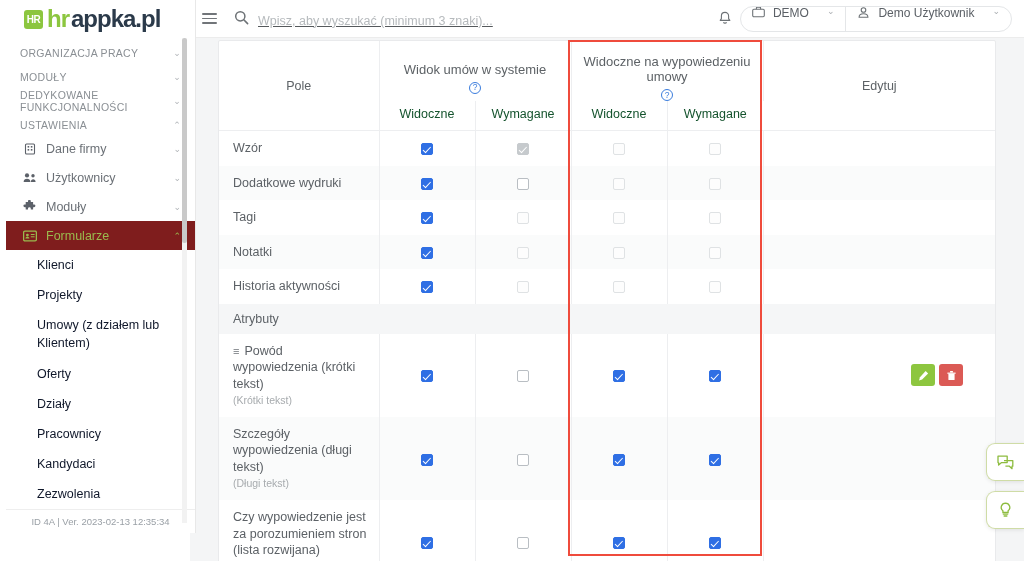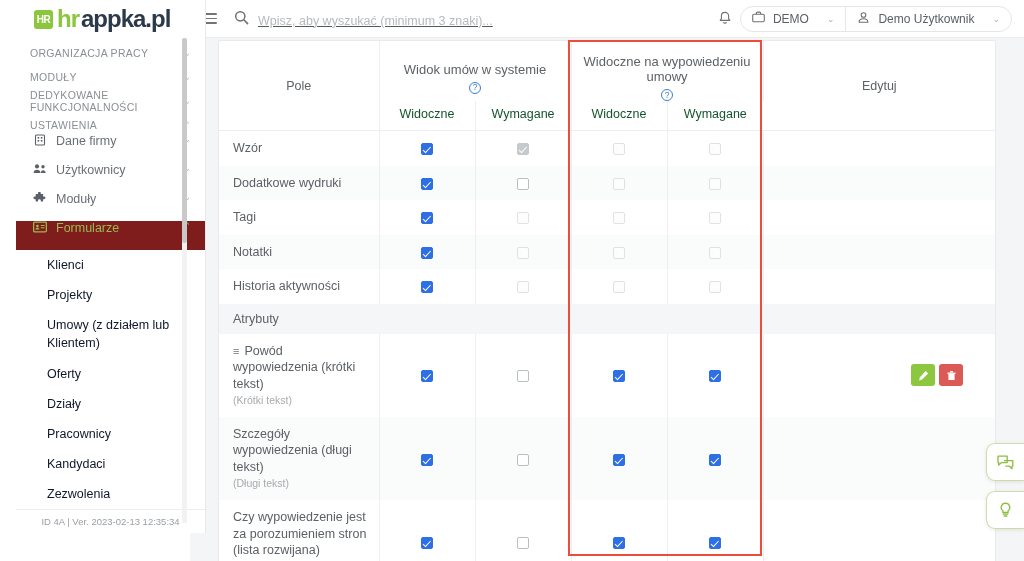--- a/index.html
+++ b/index.html
@@ -7,21 +7,21 @@
   body {
     font-family: "Liberation Sans", sans-serif;
     font-size: 13px;
     color: #55595c;
     background: #ffffff;
   }
   .app { position:relative; width:1024px; height:561px; overflow:hidden; background:#fff; }
 
   
   .sidebar {
-    position:absolute; left:16px; top:0; width:190px; height:533px;
+    position:absolute; left:6px; top:0; width:190px; height:533px;
     background:#ffffff; border-right:1px solid #e8e8e8;
     display:flex; flex-direction:column; z-index:5;
   }
   .logo-wrap { height:38px; display:flex; align-items:center; padding-left:18px; }
   .logo { display:flex; align-items:center; gap:2px; }
   .logo-badge {
     width:19px; height:19px; border-radius:3px; background:#8cc63f;
     color:#fff; font-weight:bold; font-size:10px;
     display:flex; align-items:center; justify-content:center; letter-spacing:-0.5px;
     margin-right:2px;
@@ -31,21 +31,21 @@
 
   .nav-scroll { flex:1; overflow:hidden; position:relative; }
   .nav-group {
     display:flex; align-items:center; justify-content:space-between;
     padding:0 14px 0 14px; height:19px; margin-top:5px;
     font-size:10.5px; letter-spacing:0.3px; color:#8a8f94; text-transform:uppercase;
     cursor:pointer;
   }
   .nav-group .chev { font-size:9px; color:#b0b4b8; }
   .nav-item {
-    display:flex; align-items:flex-start; height:29px; padding:0 14px 0 16px;
+    display:flex; align-items:center; height:29px; padding:0 14px 0 16px;
     font-size:12.5px; color:#6b7076; cursor:pointer; gap:9px;
   }
   .nav-item .ico { width:15px; display:flex; align-items:center; justify-content:center; color:#5c6169; }
   .nav-item .lbl { flex:1; }
   .nav-item .chev { font-size:9px; color:#b0b4b8; }
   .nav-item.active { background:#7f1d1d; color:#9aba4e; }
   .nav-item.active .ico, .nav-item.active .chev { color:#9aba4e; }
   .nav-sub {
     display:flex; align-items:flex-start; min-height:28px; padding:6px 12px 6px 31px;
     font-size:12.5px; color:#0f172a; cursor:pointer; line-height:1.45;
@@ -79,21 +79,21 @@
     color:#4a4f54; width:330px; font-family:"Liberation Sans", sans-serif;
   }
   .search-input::placeholder { color:#b6babd; }
   .top-right { display:flex; align-items:center; gap:0; padding-right:12px; }
   .bell { width:30px; display:flex; align-items:center; justify-content:center; cursor:pointer; }
   .pill-group {
     display:flex; align-items:center; border:1px solid #e4e6e8; border-radius:15px;
     height:26px; overflow:hidden; background:#fff;
   }
   .pill {
-    display:flex; align-items:center; gap:8px; padding:0 11px; height:26px;
+    display:flex; gap:8px; padding:0 11px; height:26px;
     font-size:12px; color:#5b6066; cursor:pointer; white-space:nowrap;
   }
   .pill + .pill { border-left:1px solid #e4e6e8; }
   .pill .chev { font-size:9px; color:#a9adb1; margin-left:10px; }
 
   
   .main {
     position:absolute; left:190px; top:38px; right:0; bottom:0;
     background:#f4f5f6; overflow:hidden;
   }

